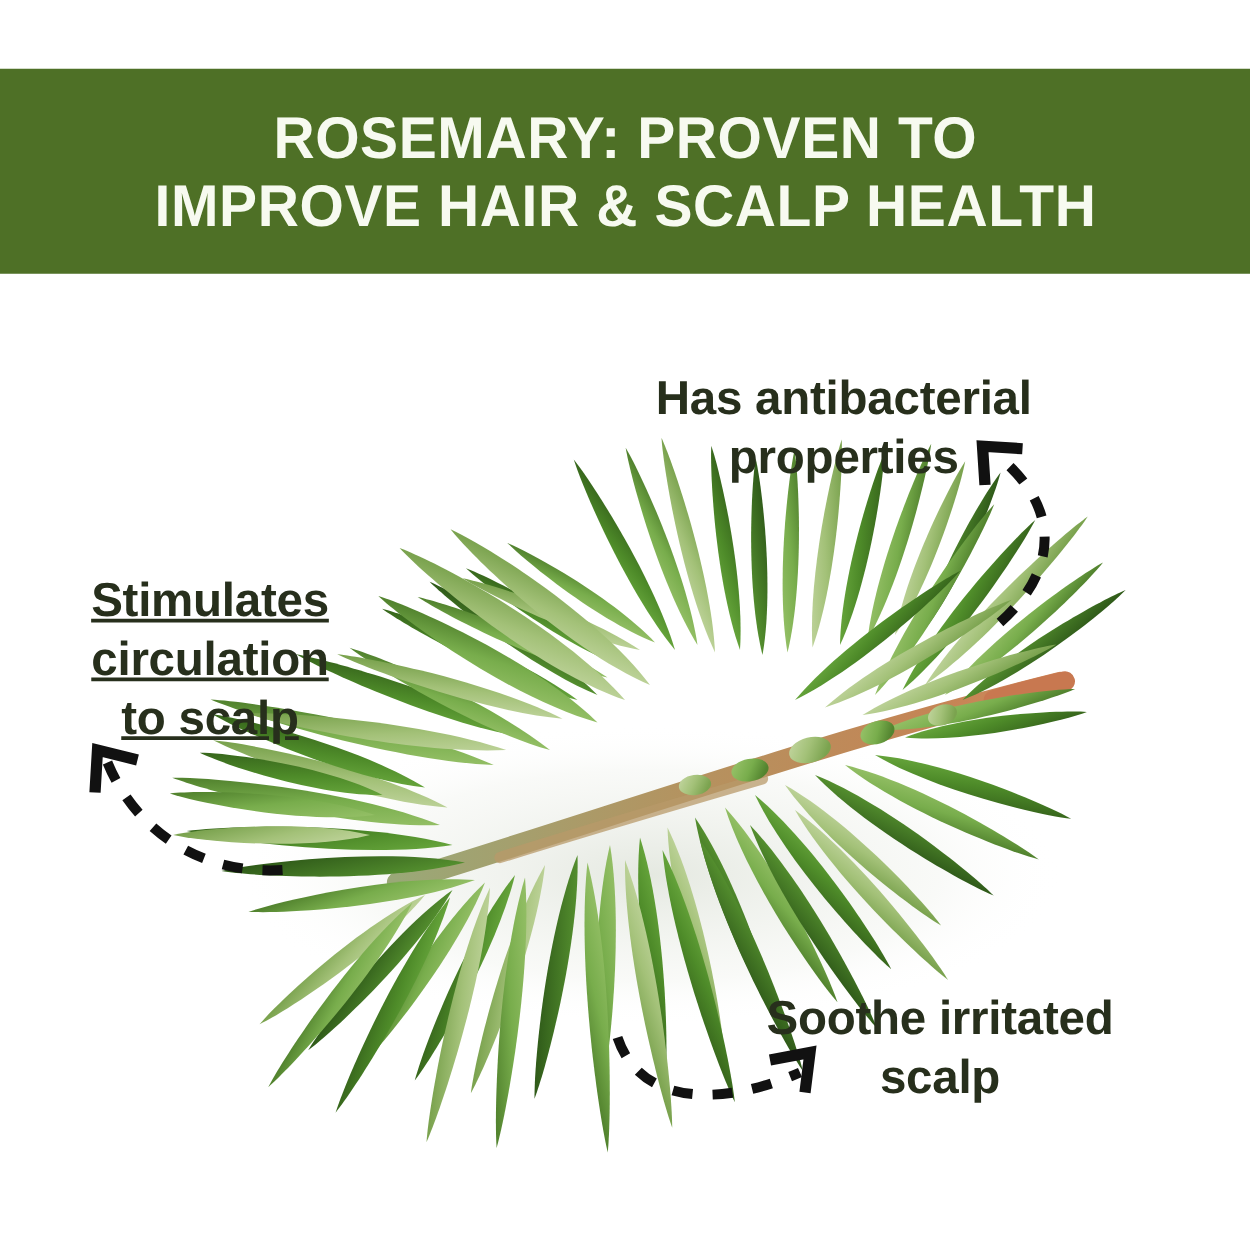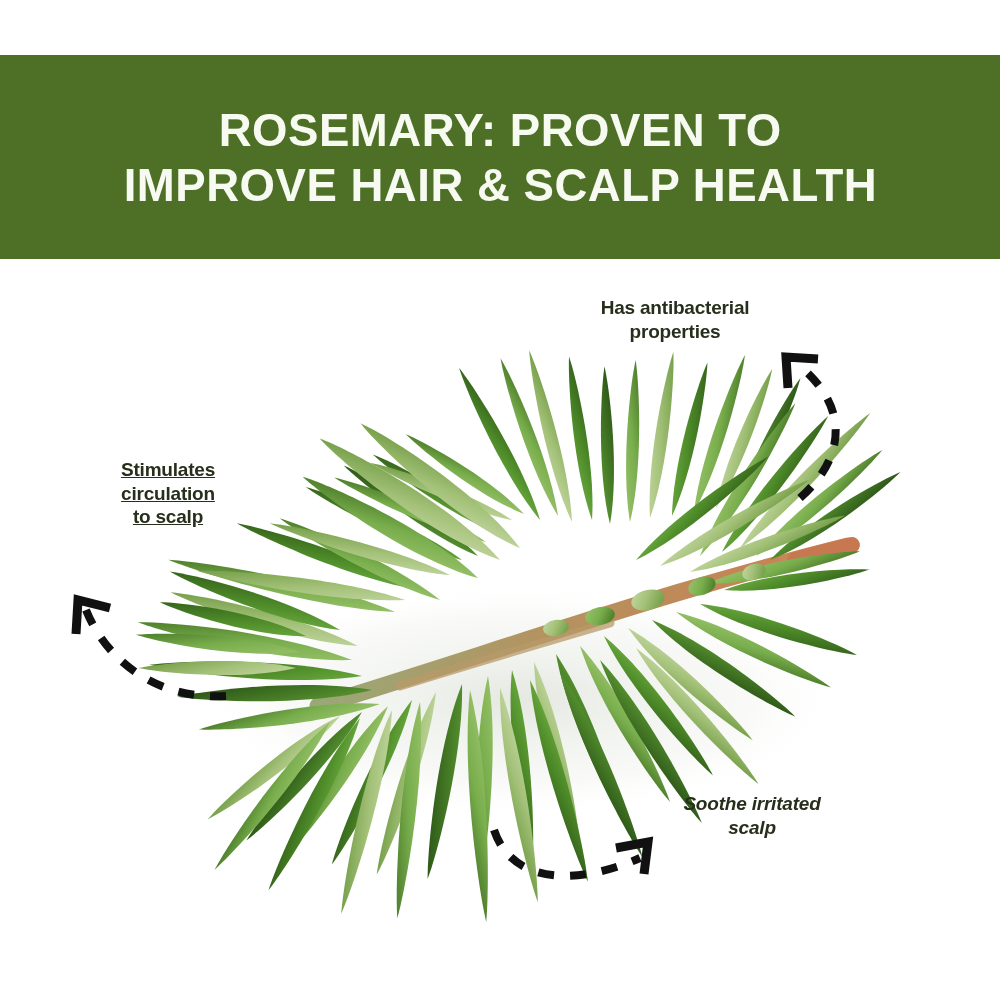--- a/index.html
+++ b/index.html
@@ -12,21 +12,21 @@
   #canvas {
     position: relative;
     width: 1000px; height: 1000px;
     background: #ffffff;
   }
 
   
   #banner {
     position: absolute;
     left: 0; top: 55px;
-    width: 1000px; height: 204px;
+    width: 1000px; height: 164px;
     background: #4e7026;
     display: flex;
     flex-direction: column;
     align-items: center;
     justify-content: center;
   }
   .banner-line {
     color: #f7faf0;
     font-family: "Liberation Sans", sans-serif;
     font-weight: bold;
@@ -37,29 +37,29 @@
     white-space: nowrap;
     transform: scaleX(0.97);
   }
 
   
   .callout {
     position: absolute;
     color: #272f1c;
     font-family: "Liberation Sans", sans-serif;
     font-weight: bold;
-    font-size: 19px;
+    font-size: 38px;
     line-height: 1.24;
     text-align: center;
     letter-spacing: -0.2px;
     white-space: pre-line;
   }
   #callout-antibacterial { left: 505px; top: 296px; width: 340px; }
   #callout-circulation  { left: 48px;  top: 458px; width: 240px; text-decoration: underline; }
-  #callout-soothe       { left: 592px; top: 792px; width: 320px; font-style: italic; }
+  #callout-soothe       { left: 592px; top: 792px; width: 320px; }
 
   
   #plant-layer, #arrow-layer {
     position: absolute;
     left: 0; top: 0;
     width: 1000px; height: 1000px;
   }
   #plant-layer { z-index: 1; }
   #arrow-layer { z-index: 3; }
   .callout { z-index: 4; }

